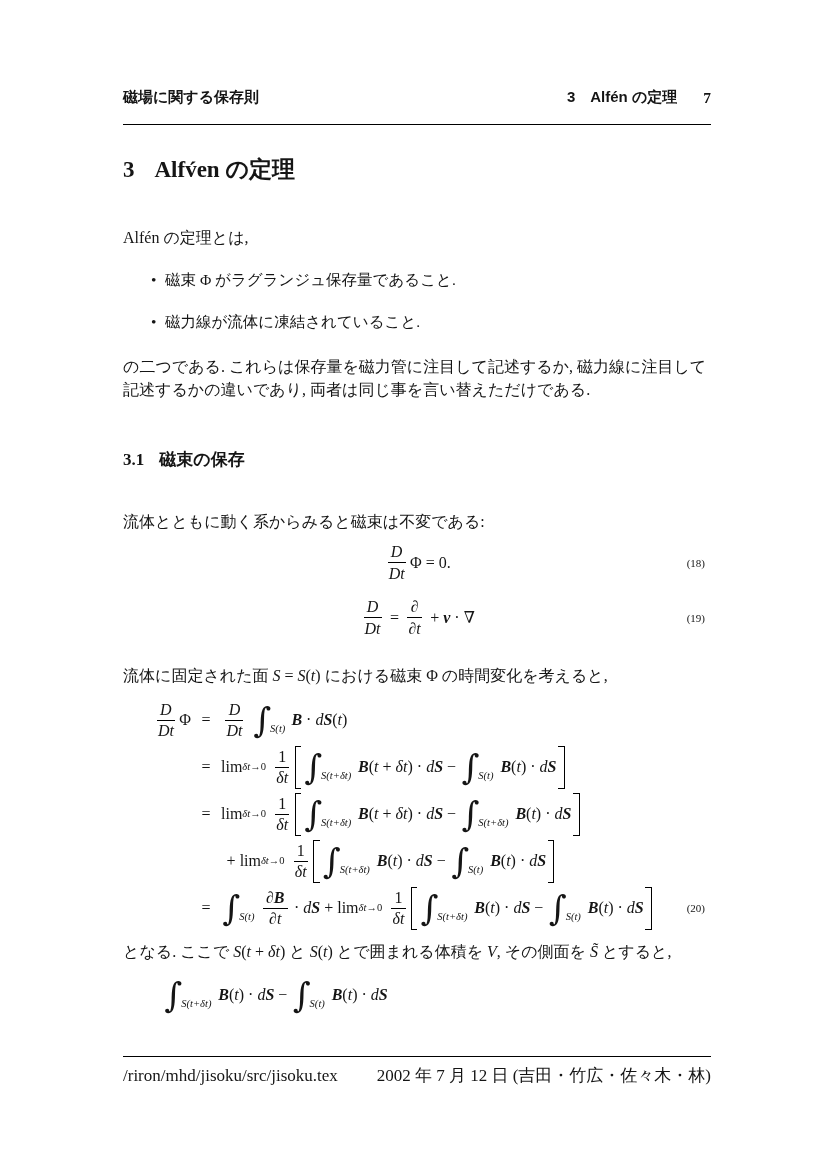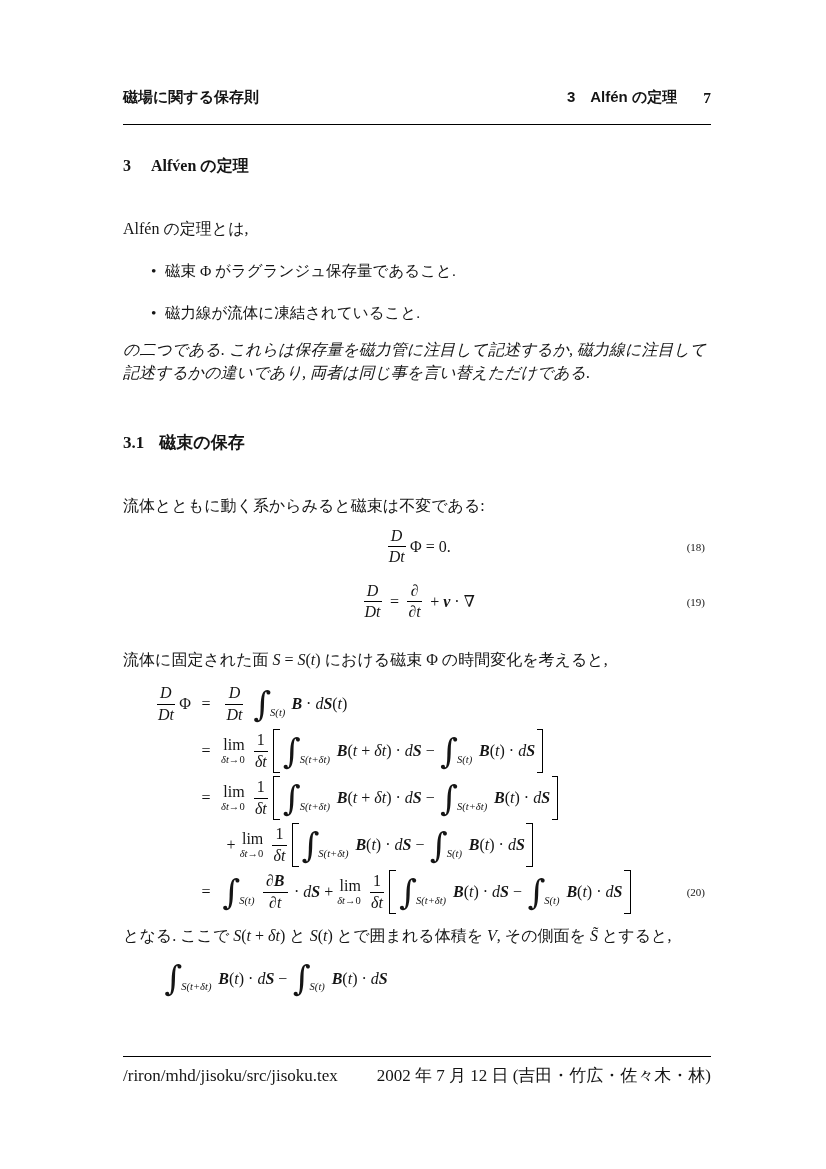--- a/index.html
+++ b/index.html
@@ -14,30 +14,30 @@
   .runhead{
     display:flex;justify-content:space-between;align-items:flex-end;
     font-weight:bold;font-size:15px;
     border-bottom:1.2px solid #000;padding-bottom:17px;
     font-family:"Liberation Sans","DejaVu Sans","Liberation Serif",sans-serif;
   }
   .runhead-right{display:flex;align-items:flex-end;}
   .runhead-page{margin-left:26px;font-family:"Liberation Serif",serif;font-size:15.5px;}
 
   
-  h1.sec{margin:31px 0 0;font-size:16px;font-weight:bold;line-height:1.2;
+  h1.sec{margin:31px 0 0;font-size:23px;font-weight:bold;line-height:1.2;
     font-family:"Liberation Serif","DejaVu Serif",serif;}
   h1.sec .sec-num{margin-right:20px;}
   h2.subsec{margin:49px 0 0;font-size:17px;font-weight:bold;line-height:1.2;}
   h2.subsec .sub-num{margin-right:15px;}
 
   
   .para{margin:0;font-size:16px;line-height:23px;}
   .lead{margin-top:42px;}
-  .after{margin-top:14px;font-style:italic;}
+  .after{margin-top:22px;}
   .p1{margin-top:40px;}
   .p2,.p3{margin-top:4px;}
   .p4{margin-top:21px;}
   .p5{margin-top:8px;}
 
   
   .bullets{margin-top:17px;}
   .bullet{position:relative;padding-left:42px;margin-top:19px;font-size:15.5px;line-height:23px;}
   .bullet-marker{position:absolute;left:28px;top:0;}
 
@@ -64,21 +64,21 @@
   .mbi{font-style:italic;font-weight:bold;white-space:pre-wrap;}
   .msp{display:inline-block;}
   .mfrac{display:inline-flex;flex-direction:column;align-items:center;
     vertical-align:middle;margin:0 0.14em;line-height:1.12;}
   .mnum{padding:0 0.2em 0.08em;border-bottom:1.3px solid #000;text-align:center;
     display:inline-flex;justify-content:center;}
   .mden{padding:0.08em 0.2em 0;text-align:center;display:inline-flex;justify-content:center;}
   .mint{display:inline-flex;align-items:flex-start;margin:0 0.1em;}
   .misym{font-size:2.15em;line-height:1;font-family:"DejaVu Serif","DejaVu Sans",serif;}
   .misub{font-size:0.66em;position:relative;top:1.9em;left:-0.12em;white-space:nowrap;}
-  .mlim{display:inline-flex;flex-direction:column;align-items:flex-end;line-height:1;
+  .mlim{display:inline-flex;flex-direction:row;align-items:flex-start;line-height:1;
     vertical-align:middle;}
   .mlsub{font-size:0.66em;margin-top:0.2em;white-space:nowrap;}
   .mbrk{display:inline-block;width:0.42em;border:1.5px solid #000;box-sizing:border-box;}
   .lb{border-right:0;margin:0 0.1em 0 0.06em;}
   .rb{border-left:0;margin:0 0.06em 0 0.1em;}
 
   
   .footer{position:absolute;left:123px;right:115px;top:1056px;
     border-top:1.1px solid #000;padding-top:7px;
     display:flex;justify-content:space-between;font-size:17px;align-items:center;}

